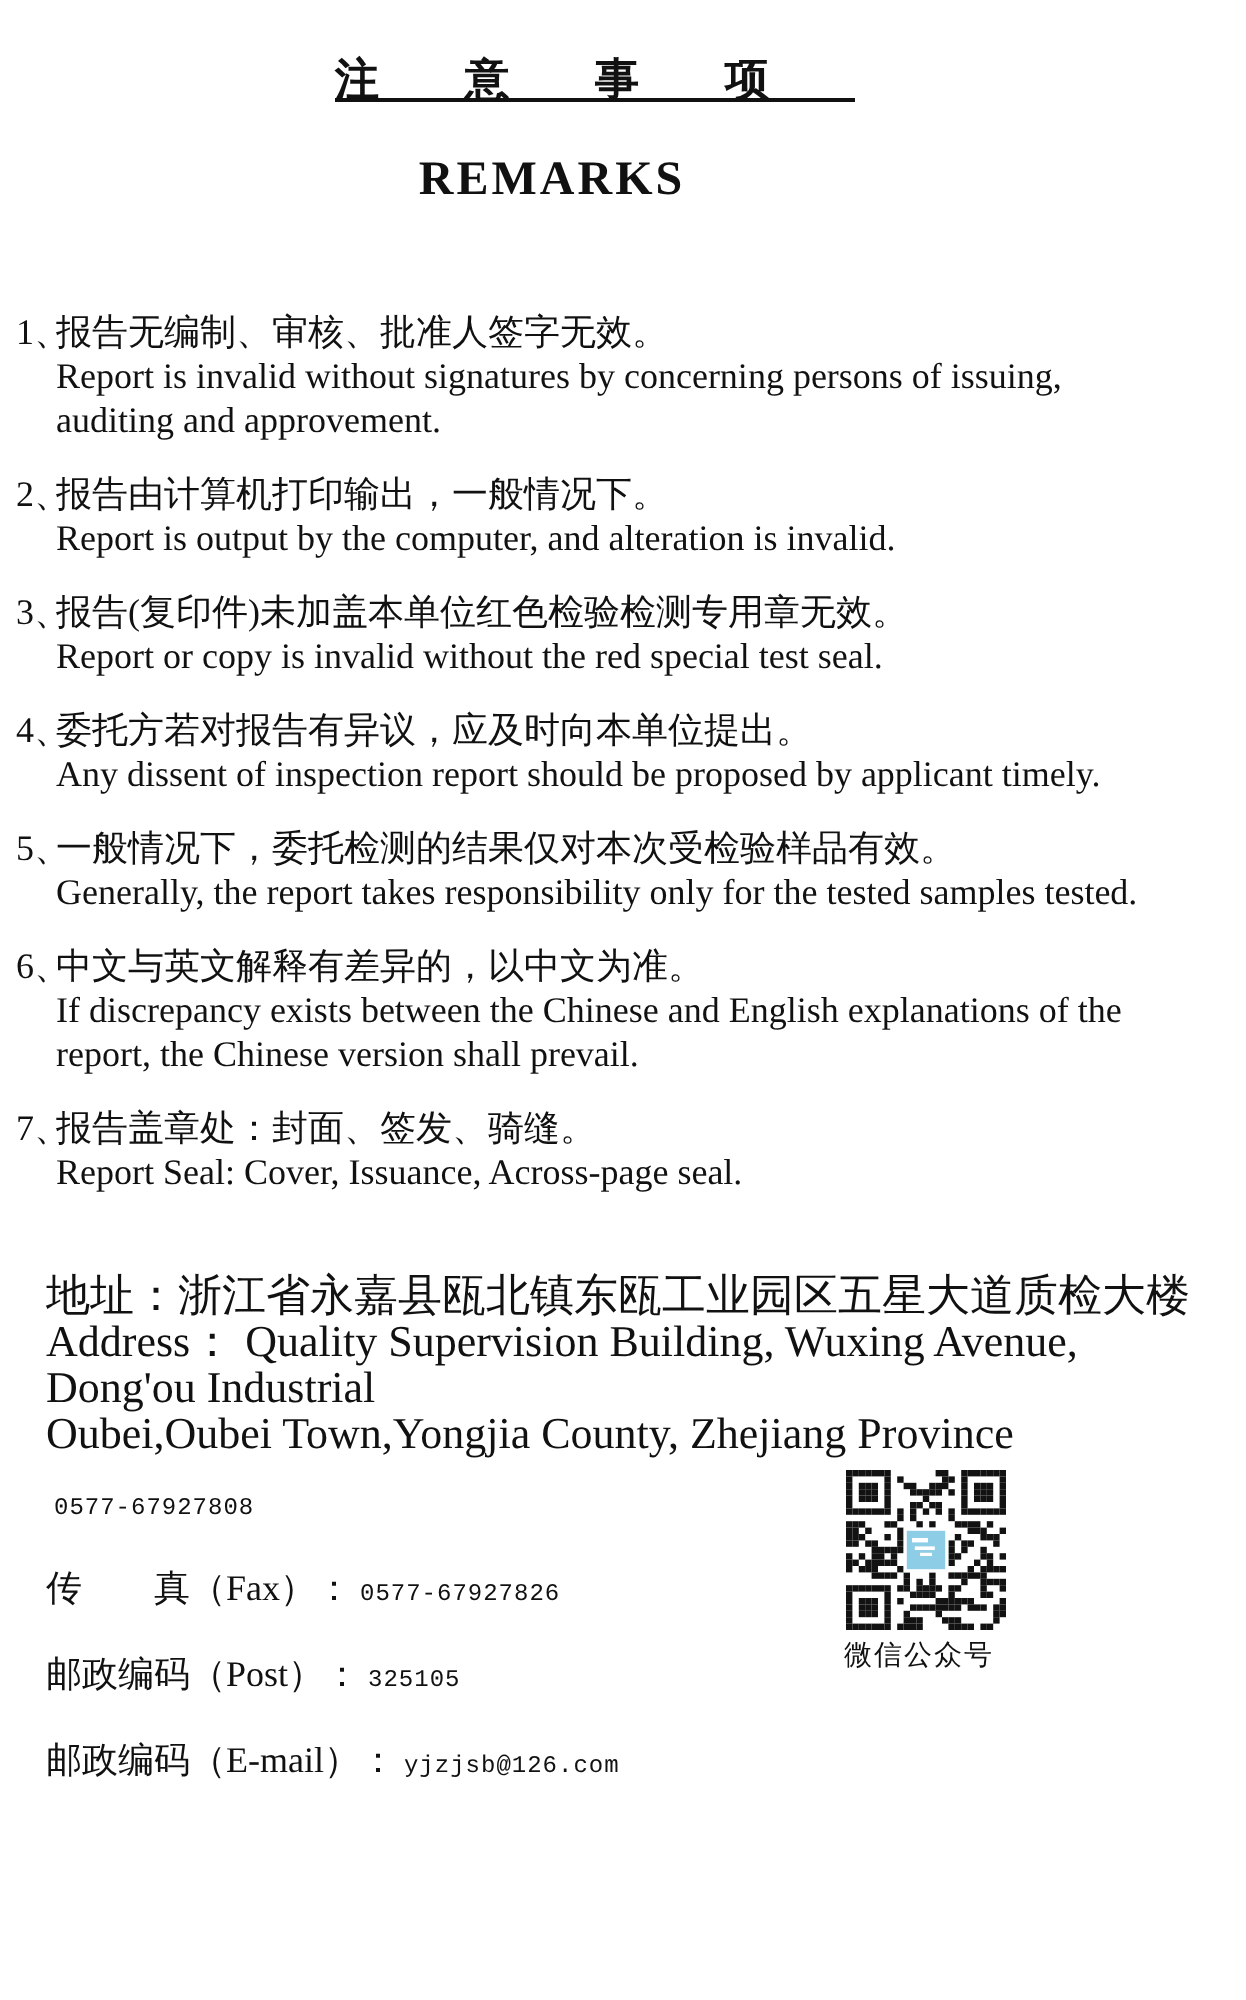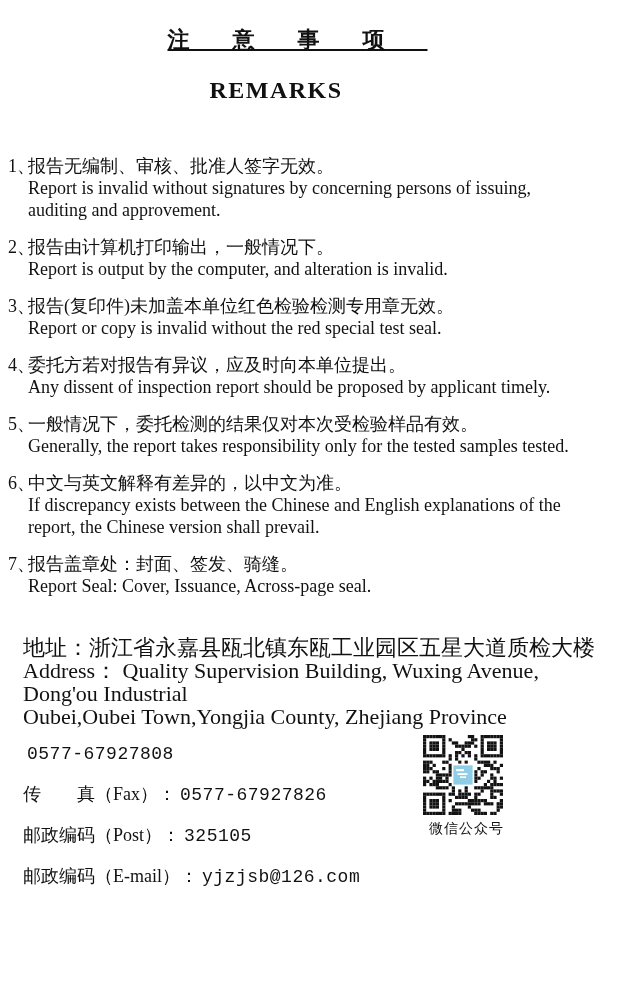--- a/index.html
+++ b/index.html
@@ -23,24 +23,24 @@
   .item{display:flex;margin-bottom:15px;font-size:18px;line-height:22px;}
   .item .num{width:20px;flex:none;white-space:nowrap;}
   .item .txt{flex:1;}
   
   .addr{margin:39px 0 0 23px;width:575px;font-size:22px;line-height:23px;}
   
   .contacts{margin:15px 0 0 23px;width:380px;}
   .contact-row{display:flex;align-items:baseline;font-size:18px;line-height:22px;margin-bottom:18px;white-space:nowrap;}
   .contact-value{
     font-family:"Liberation Mono","DejaVu Sans Mono",monospace;
-    font-size:18px;letter-spacing:0.5px;padding-left:4px;
+    font-size:12px;letter-spacing:0.5px;padding-left:4px;
   }
   
-  .qr-block{position:absolute;left:422px;top:735px;width:82px;text-align:right;}
+  .qr-block{position:absolute;left:422px;top:735px;width:82px;text-align:left;}
   .qr-svg{display:block;width:80px;height:80px;margin:0 auto;}
   .qr-caption{font-size:14px;letter-spacing:1px;margin-top:5px;line-height:18px;}
 </style>
 </head>
 <body>
 
 <div class="doc">
 
   <div class="heading">
     <div class="title-zh"><span class="ls">注意事项</span></div>

